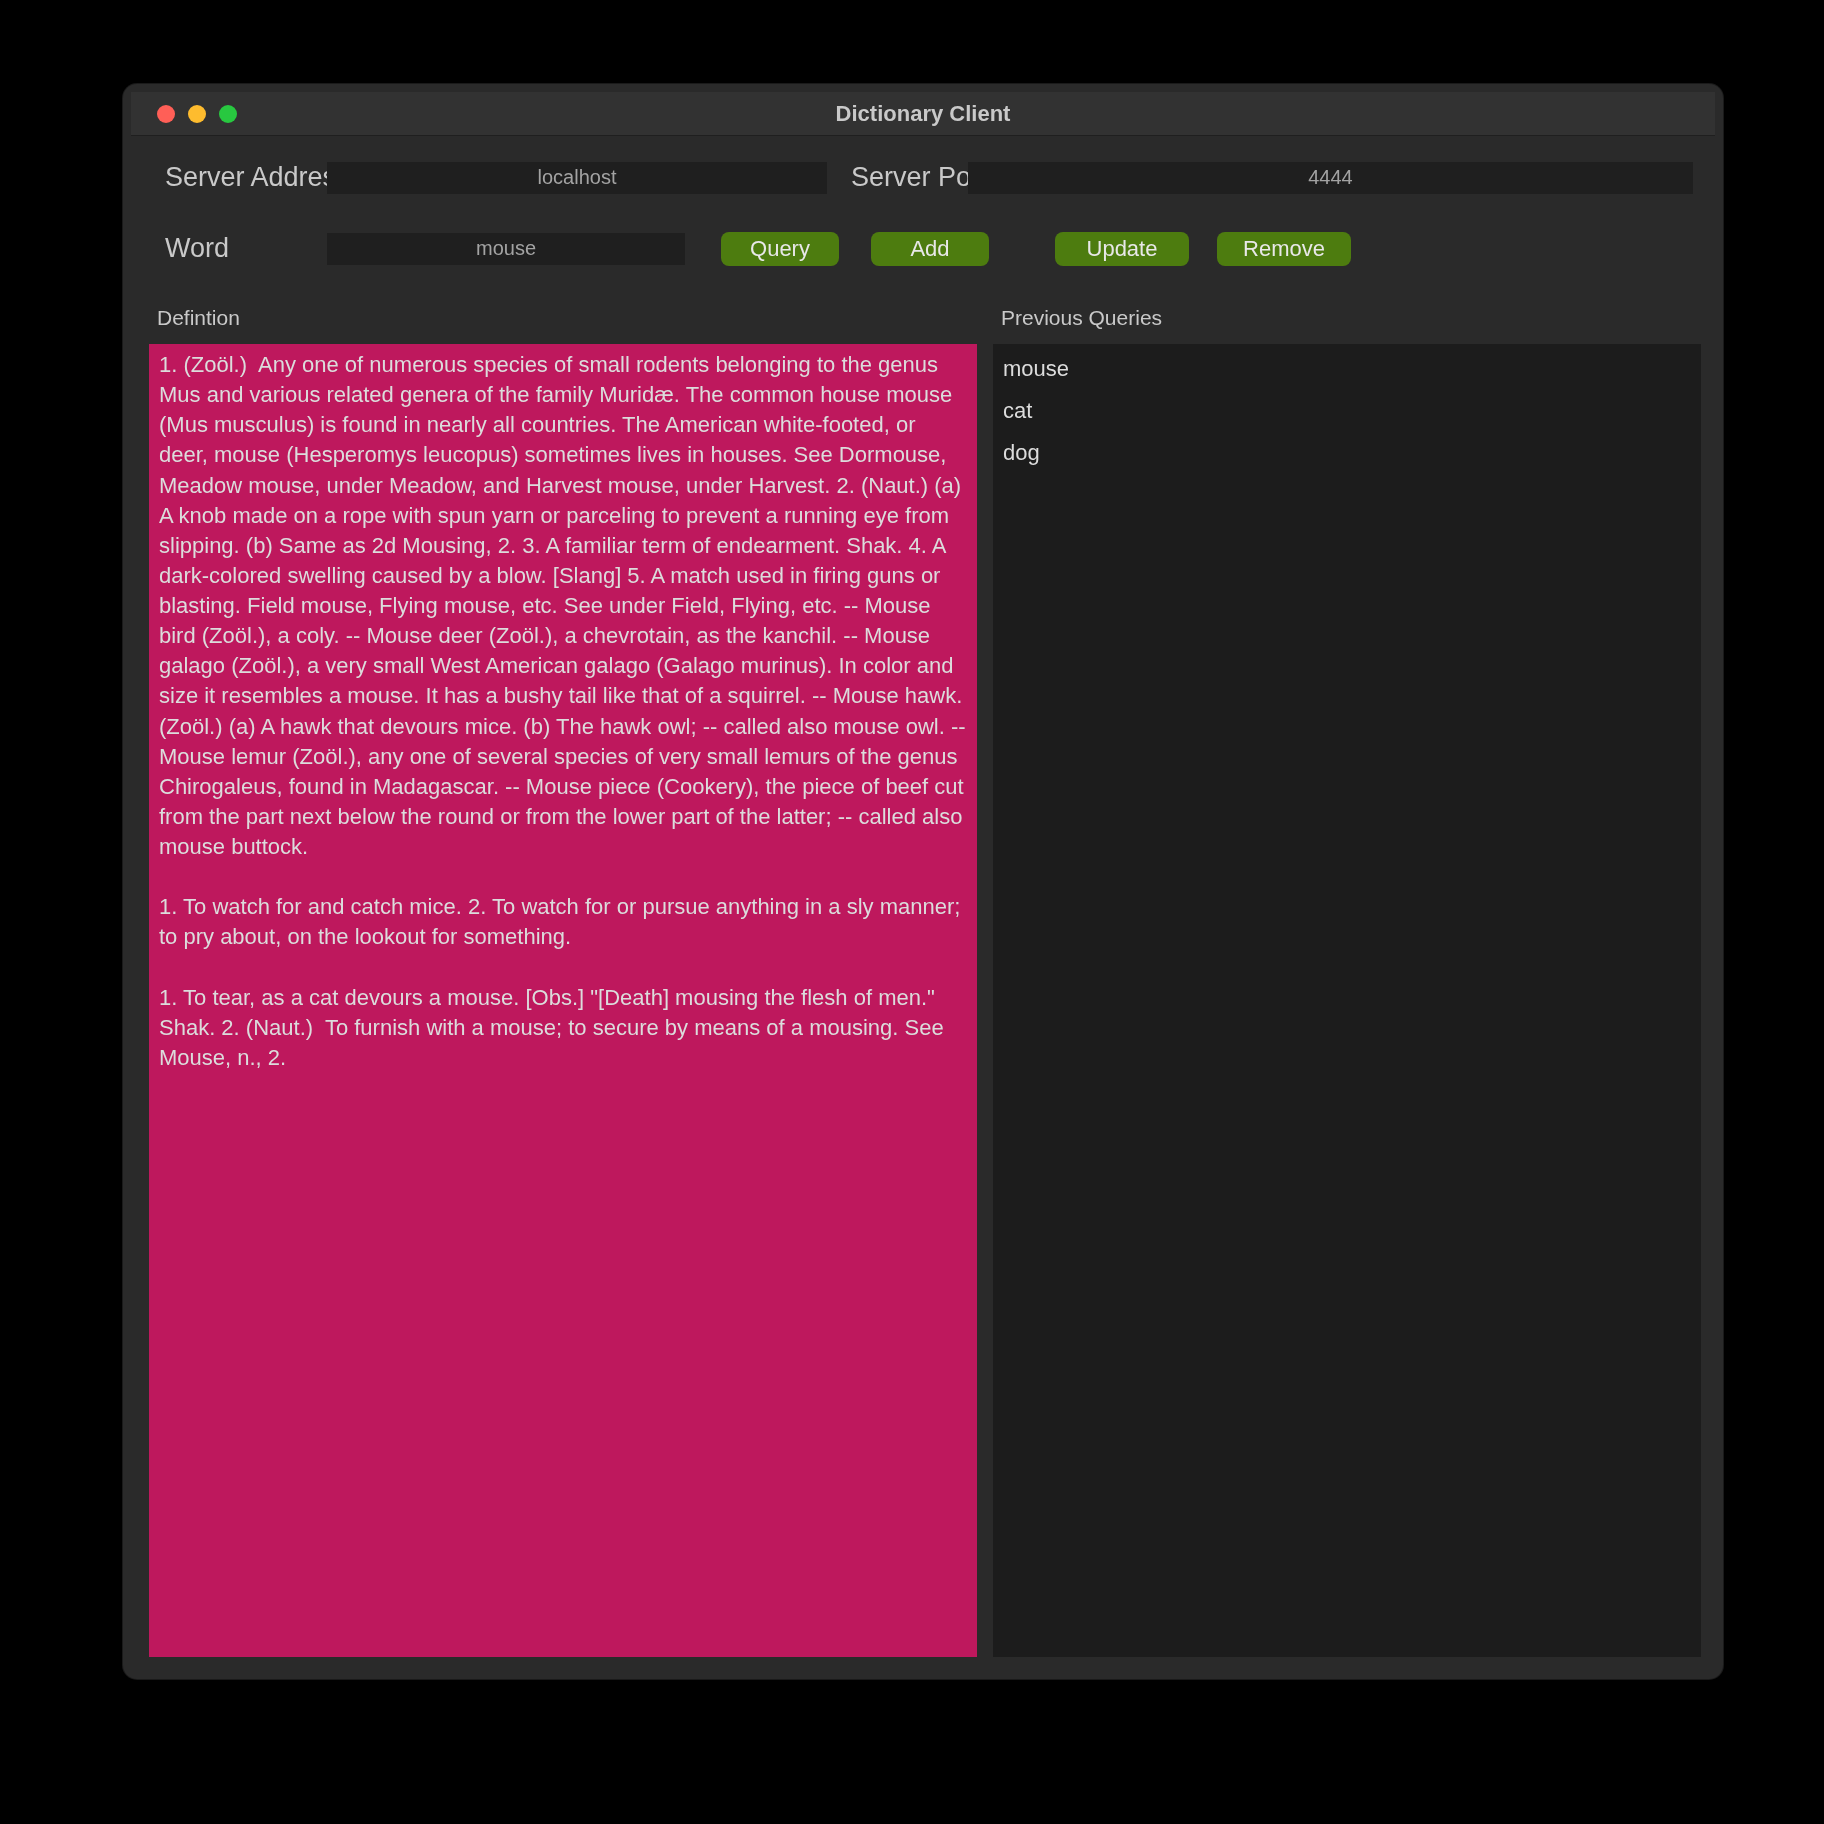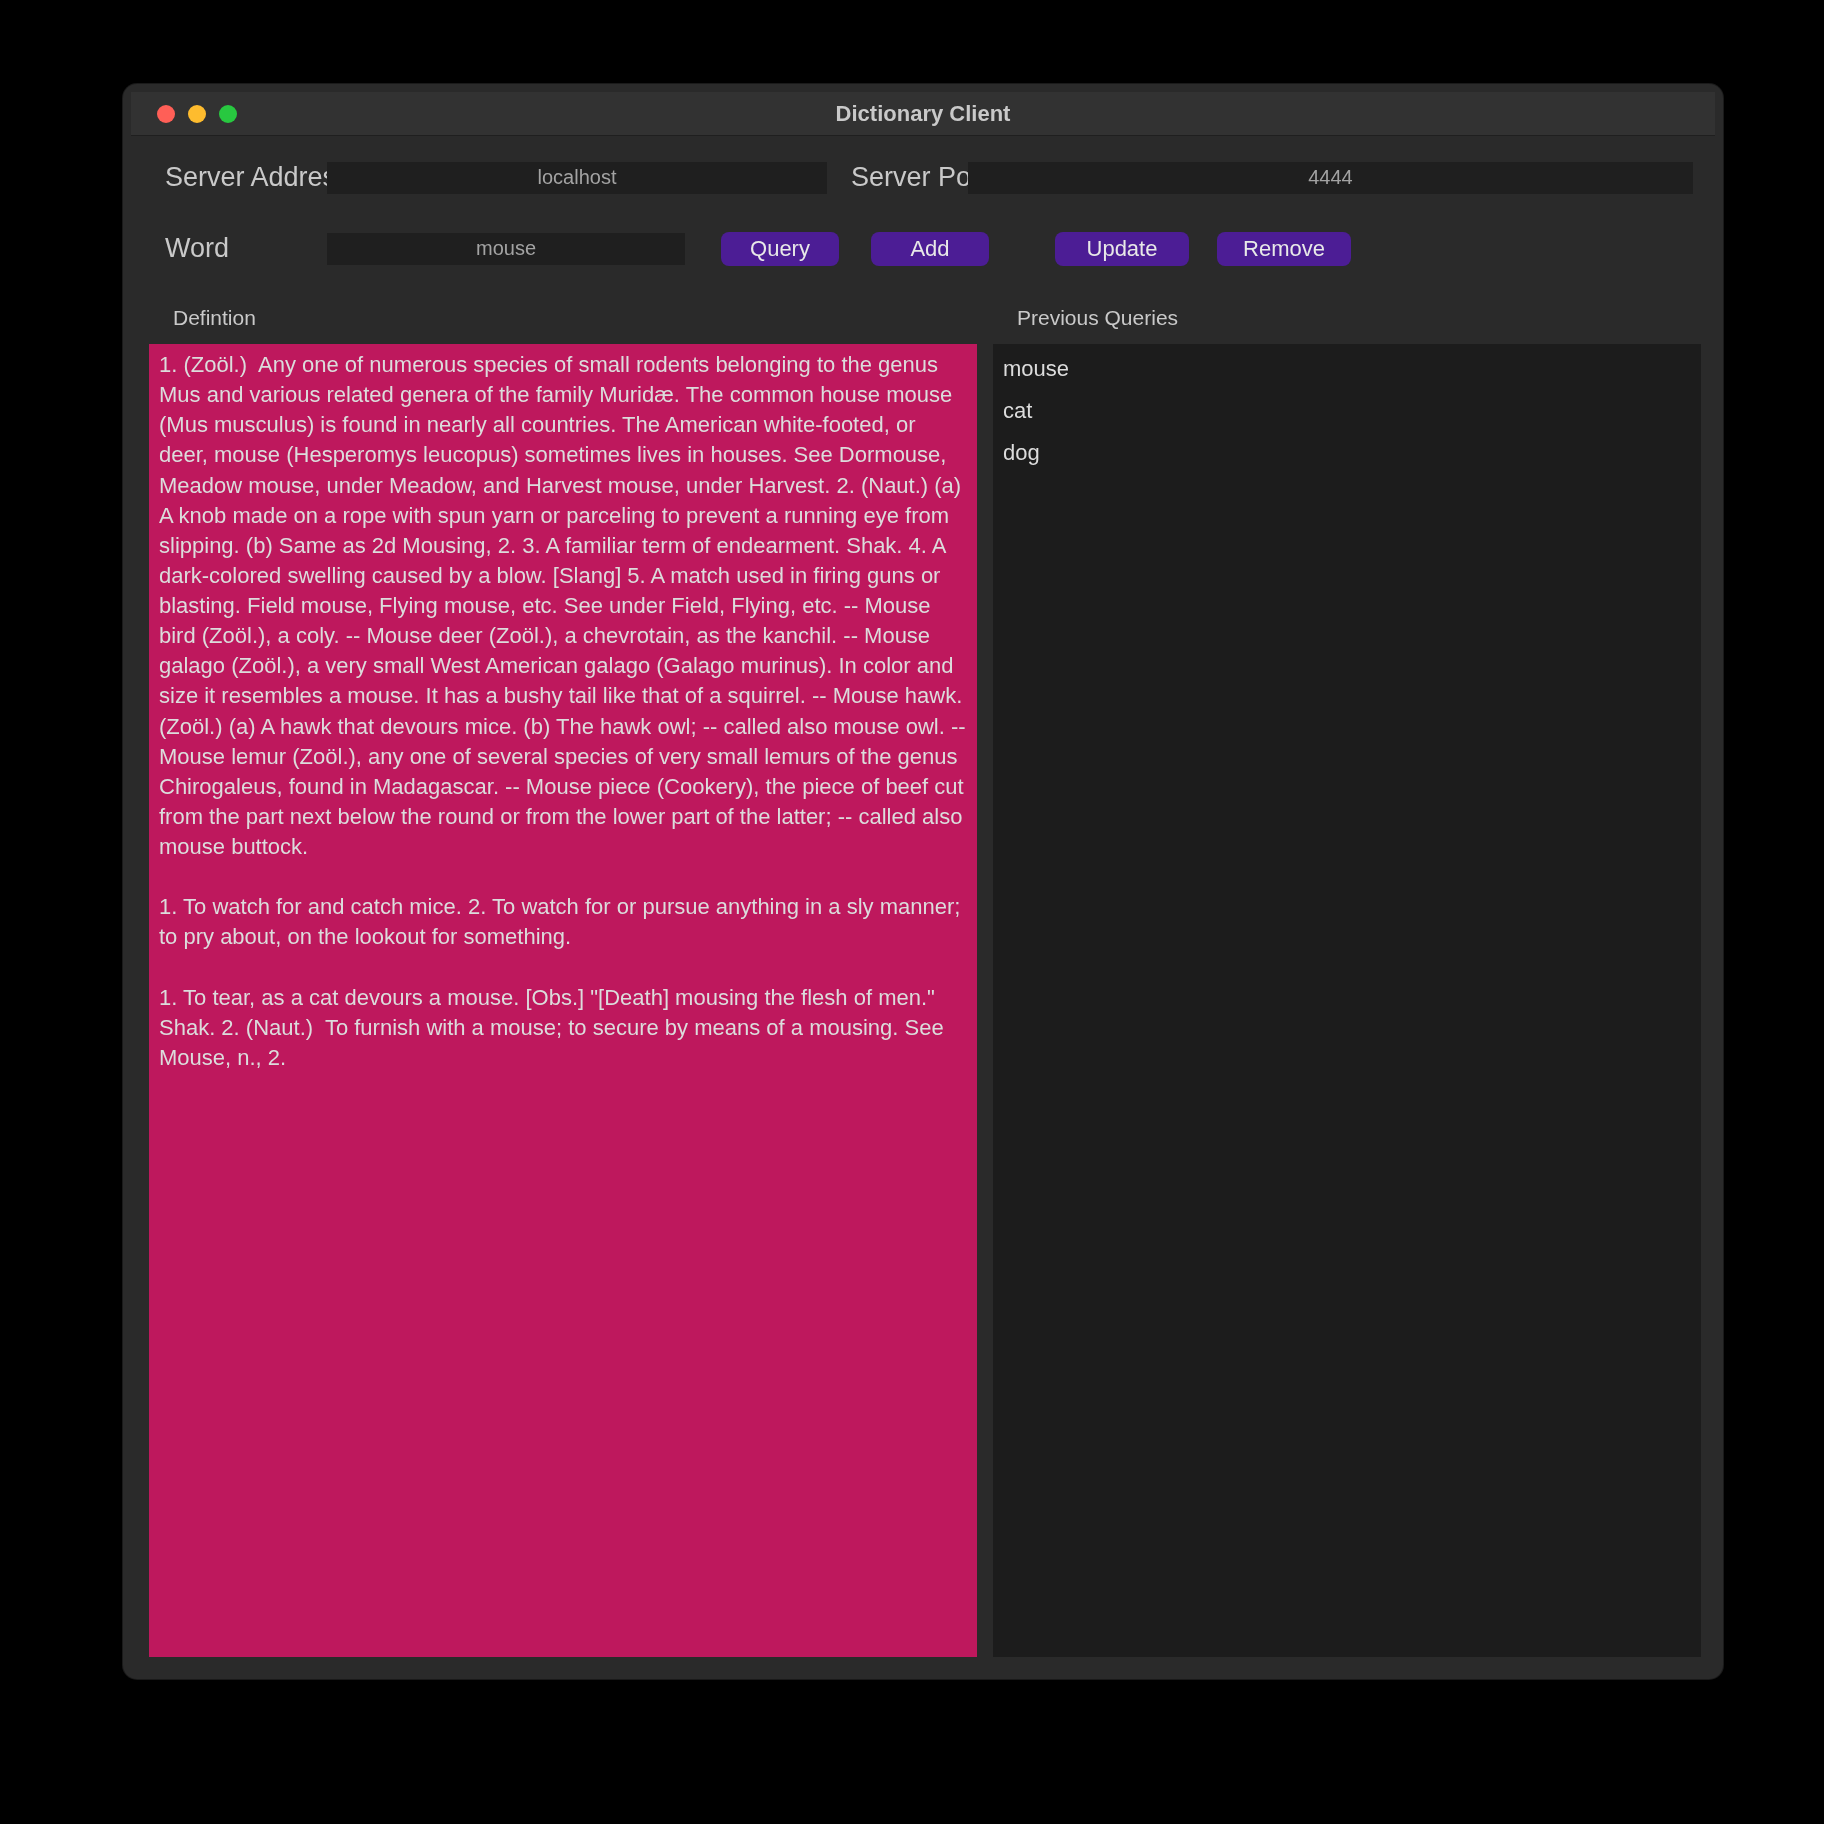--- a/index.html
+++ b/index.html
@@ -74,21 +74,21 @@
     padding: 4px 10px;
     height: 32px;
     border-radius: 0;
     outline: none;
     text-align: center;
   }
   .addr-input { flex: 0 0 500px; width: 500px; }
   .port-input { flex: 1; }
   .word-input { flex: 0 0 358px; width: 358px; height: 44px; font-size: 23px; background:#252525;}
   .btn {
-    background: #4c1d95;
+    background: #4d7c0f;
     color: #e8e8e8;
     border: none;
     border-radius: 8px;
     font-size: 22px;
     padding: 2px 0;
     height: 34px;
     cursor: pointer;
     text-align: center;
   }
   .btn.query  { width: 118px; margin-left: 26px;}
@@ -97,21 +97,20 @@
   .btn.remove { width: 134px; margin-left: 18px;}
   .section-labels {
     display: flex;
     padding: 4px 18px 6px 18px;
     gap: 20px;
   }
   .section-labels .def-lbl {
     width: 820px;
     color: #c9c9c9;
     font-size: 21px;
-    margin-left: 16px;
   }
   .section-labels .prev-lbl {
     flex: 1;
     color: #c9c9c9;
     font-size: 21px;
     padding-left: 12px;
   }
   .content-area {
     display: flex;
     gap: 16px;

